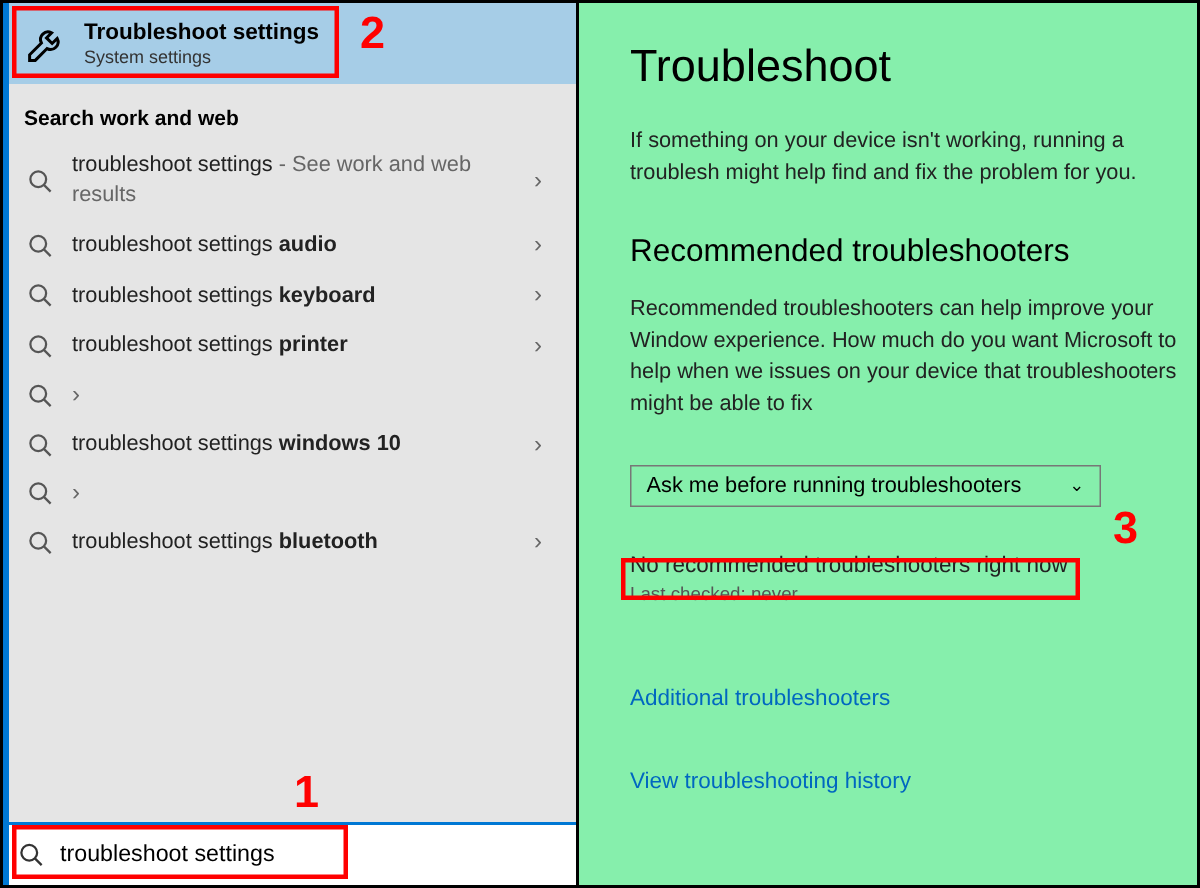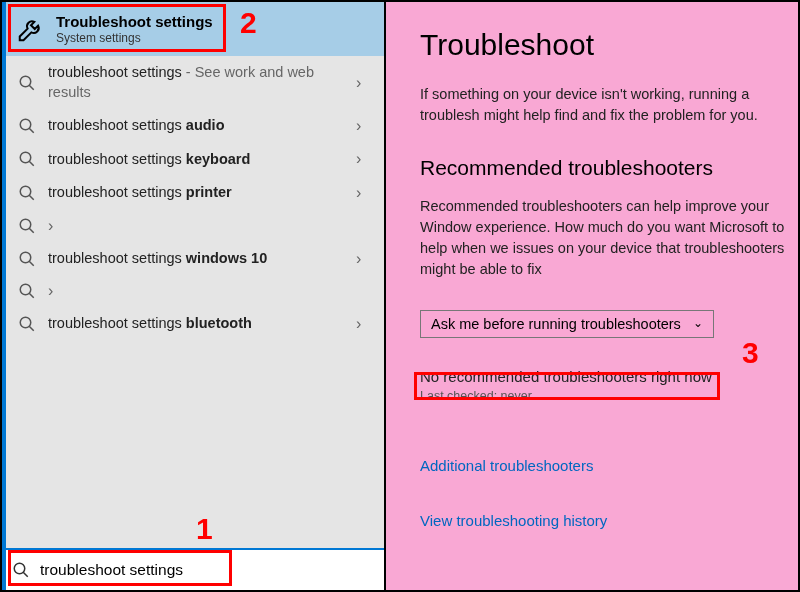--- a/index.html
+++ b/index.html
@@ -14,25 +14,25 @@
 .sect-label { font-size: 14px; font-weight: 600; padding: 14px 14px 8px 14px; color: #000; }
 .results { flex: 1; overflow: hidden; }
 .row { display: flex; align-items: center; padding: 7px 12px 7px 16px; cursor: pointer; }
 .row .sico { width: 18px; height: 18px; margin-right: 12px; flex-shrink: 0; color: #555; }
 .row .label { flex: 1; font-size: 14.5px; color: #222; line-height: 1.35; }
 .row .label .sfx { color: #666; }
 .row .chev { width: 16px; color: #666; font-size: 16px; }
 .searchbar { height: 42px; background: #fff; border-top: 2px solid #0078d4; display: flex; align-items: center; padding: 0 10px; }
 .searchbar .sico { width: 18px; height: 18px; margin-right: 10px; color: #333; }
 .searchbar .inp { flex: 1; border: none; outline: none; font-size: 15.5px; background: transparent; }
-.rightcol { flex: 1; padding: 26px 0 0 34px; background: #f9a8d4; overflow: hidden; }
+.rightcol { flex: 1; padding: 26px 0 0 34px; background: #86efac; overflow: hidden; }
 .rightcol h1 { font-weight: 400; font-size: 30px; margin-bottom: 22px; }
 .desc { font-size: 14.5px; color: #222; line-height: 1.45; margin-bottom: 30px; }
 .rightcol h2 { font-weight: 400; font-size: 21px; margin-bottom: 16px; }
-.dd { display: inline-flex; align-items: flex-start; border: 1px solid #777; padding: 5px 10px; font-size: 14.5px; margin-bottom: 30px; cursor: pointer; }
+.dd { display: inline-flex; align-items: flex-start; border: 1px solid #777; padding: 5px 10px; font-size: 14.5px; margin-bottom: 30px; cursor: pointer; gap: 20px; }
 .dd .chv { margin-left: 12px; font-size: 12px; }
 .norec { font-size: 15px; color: #222; margin-bottom: 4px; }
 .lastchk { font-size: 12.5px; color: #555; margin-bottom: 54px; }
 .link { color: #0067c0; font-size: 15px; margin-bottom: 38px; display: block; cursor: pointer; }
 
 .anno { position: absolute; border: 3px solid #ff0000; pointer-events: none; }
 .anno-num { position: absolute; color: #ff0000; font-weight: 700; font-size: 30px; font-family: Arial, sans-serif; pointer-events: none; }
 bold, .bold { font-weight: 600; }
 </style>
 </head>
@@ -45,20 +45,21 @@
     <div class="topresult">
       <svg class="ico" viewBox="0 0 24 24" fill="none" stroke="#000" stroke-width="1.6">
         <path d="M14.7 6.3a4 4 0 0 0-5.4 5.4L3 18v3h3l6.3-6.3a4 4 0 0 0 5.4-5.4L15 12l-3-3 2.7-2.7z"></path>
       </svg>
       <div class="txt">
         <div class="t1">Troubleshoot settings</div>
         <div class="t2">System settings</div>
       </div>
     </div>
 
+    <div class="sect-label">Search work and web</div>
 
     <div class="results" id="results">
         <div class="row">
           <svg class="sico" viewBox="0 0 24 24" fill="none" stroke="currentColor" stroke-width="2">
             <circle cx="10" cy="10" r="7"></circle>
             <line x1="21" y1="21" x2="15" y2="15"></line>
           </svg>
           <span class="label">troubleshoot settings<span class="sfx"> - See work and web results</span></span>
           <span class="chev">›</span>
         </div>

